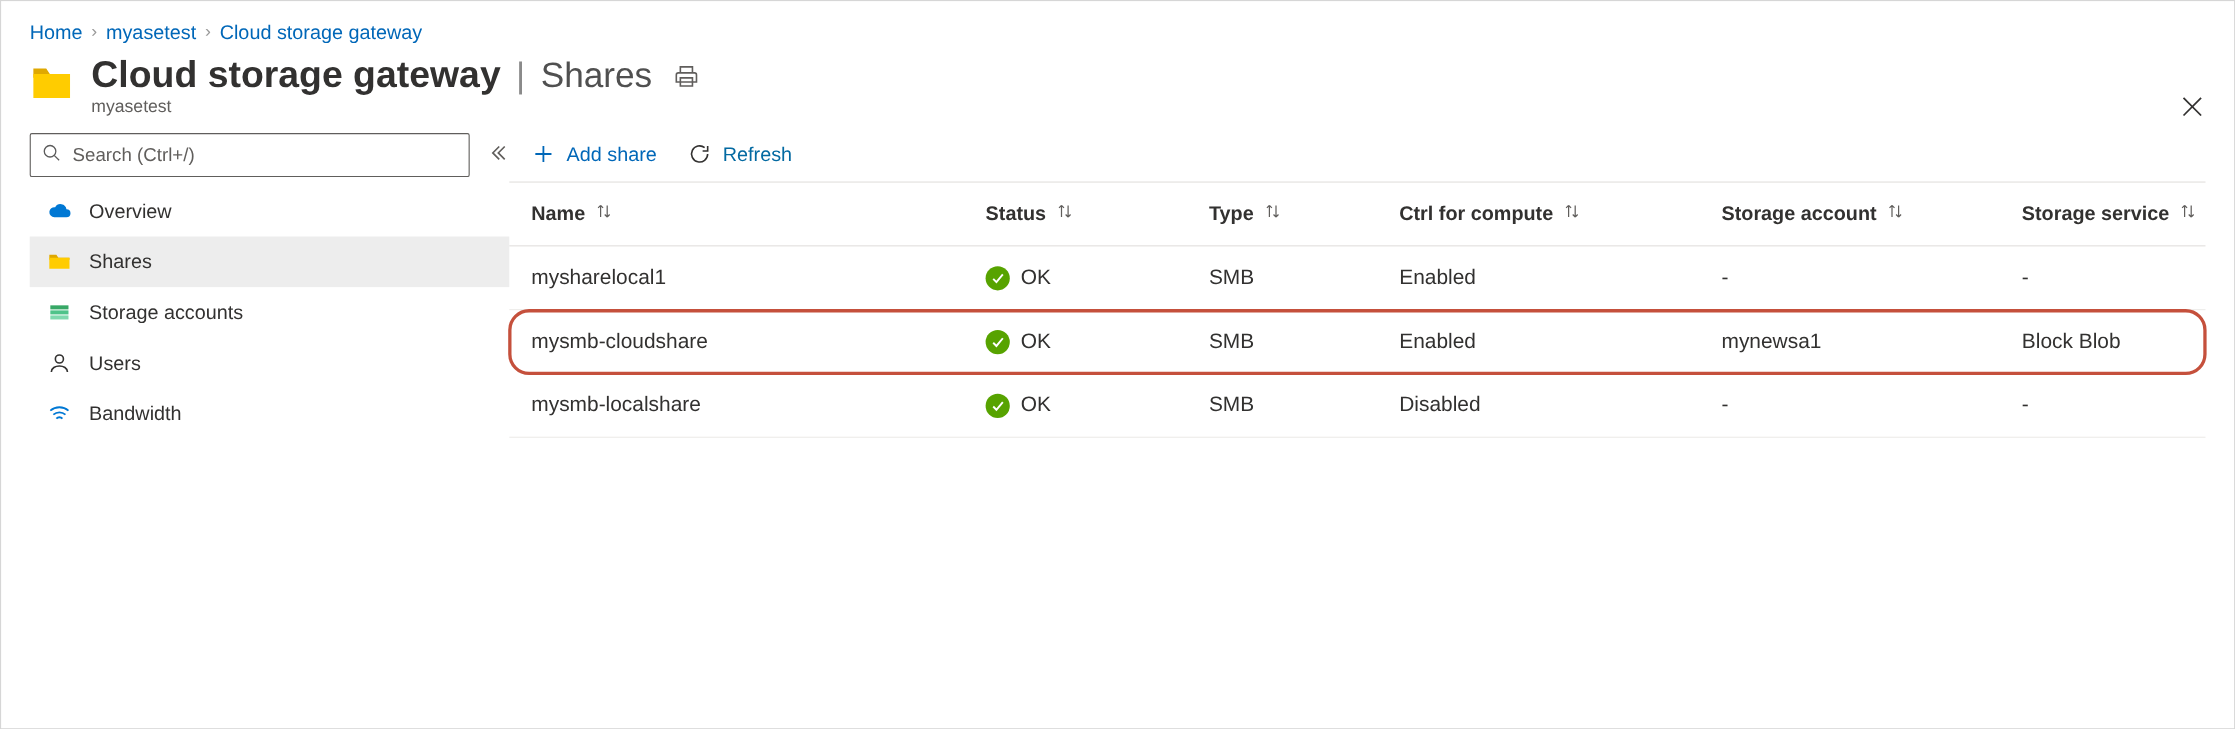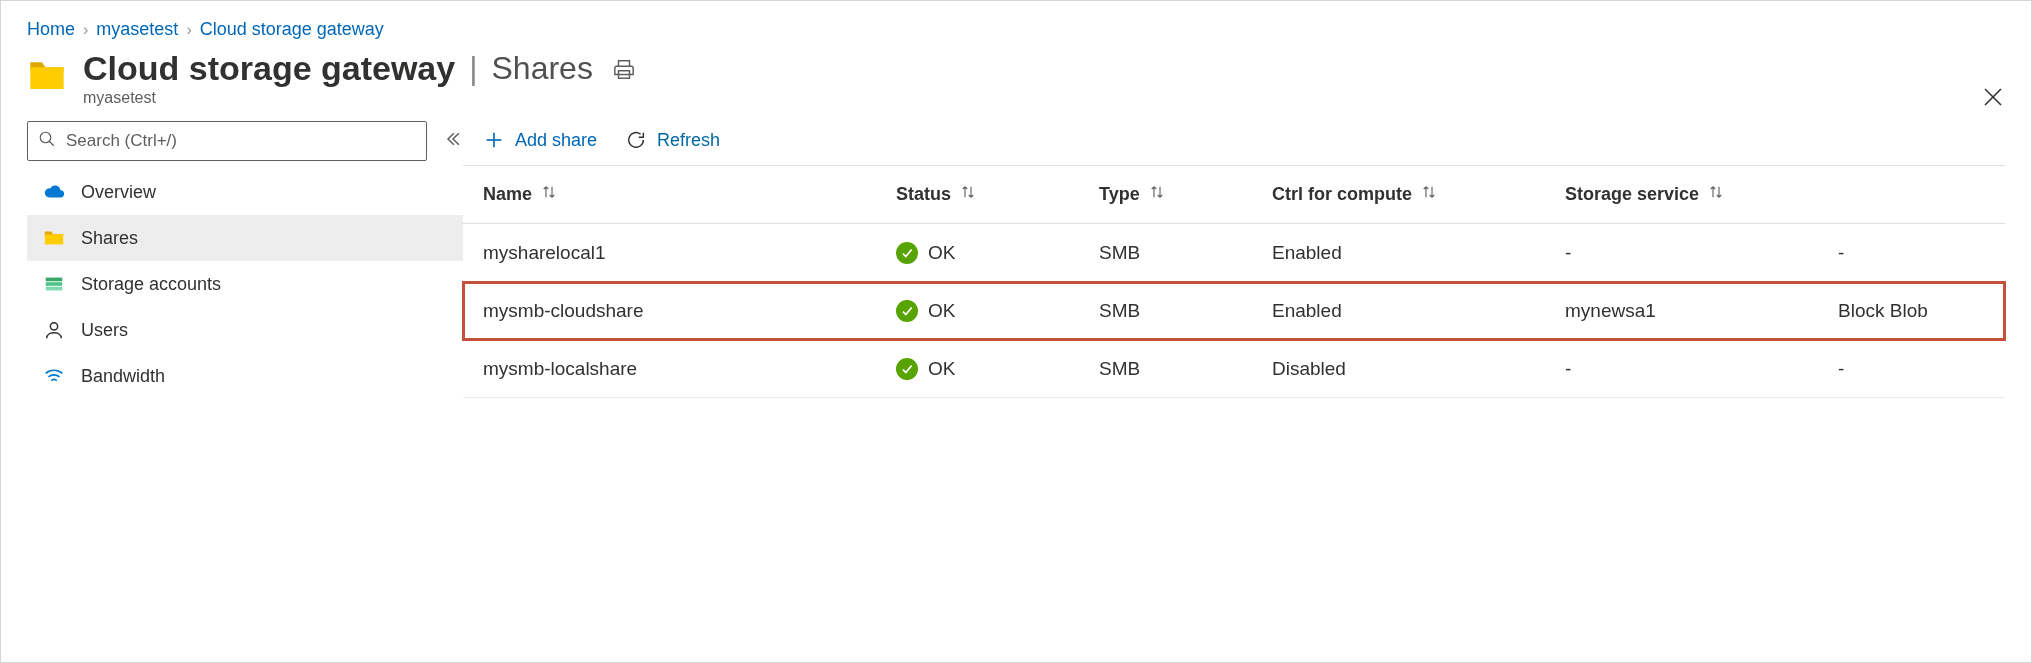--- a/index.html
+++ b/index.html
@@ -171,20 +171,21 @@
   .th { display:flex; align-items:center; gap:8px; cursor:pointer; }
   .sort-icon svg { width:18px; height:18px; stroke:#605e5c; fill:none; stroke-width:1.5; }
   .trow {
     height:58px;
     border-bottom:1px solid #edebe9;
     font-size:19px;
   }
   .trow.highlight {
     outline:3px solid #c5503c;
     outline-offset:-2px;
+    border-radius:18px;
   }
   .status-cell { display:flex; align-items:center; gap:10px; }
   .ok-badge {
     width:22px; height:22px; border-radius:50%;
     background:#57a300;
     display:flex; align-items:center; justify-content:center;
   }
   .ok-badge svg { width:14px; height:14px; stroke:#fff; fill:none; stroke-width:3; }
   .more-btn { cursor:pointer; display:flex; justify-content:center; }
   .more-btn svg { width:24px; height:24px; fill:#605e5c; }
@@ -343,20 +344,27 @@
                 </svg></span>
           </div>
           <div class="th">
             <span>Ctrl for compute</span>
             <span class="sort-icon"><svg viewBox="0 0 24 24">
                   <path d="M8 5v14M8 5l-3 3M8 5l3 3"></path>
                   <path d="M16 19V5M16 19l-3-3M16 19l3-3"></path>
                 </svg></span>
           </div>
           <div class="th">
+            <span>Storage account</span>
+            <span class="sort-icon"><svg viewBox="0 0 24 24">
+                  <path d="M8 5v14M8 5l-3 3M8 5l3 3"></path>
+                  <path d="M16 19V5M16 19l-3-3M16 19l3-3"></path>
+                </svg></span>
+          </div>
+          <div class="th">
             <span>Storage service</span>
             <span class="sort-icon"><svg viewBox="0 0 24 24">
                   <path d="M8 5v14M8 5l-3 3M8 5l3 3"></path>
                   <path d="M16 19V5M16 19l-3-3M16 19l3-3"></path>
                 </svg></span>
           </div>
           <div></div>
         </div>
 
         <div class="trow">

